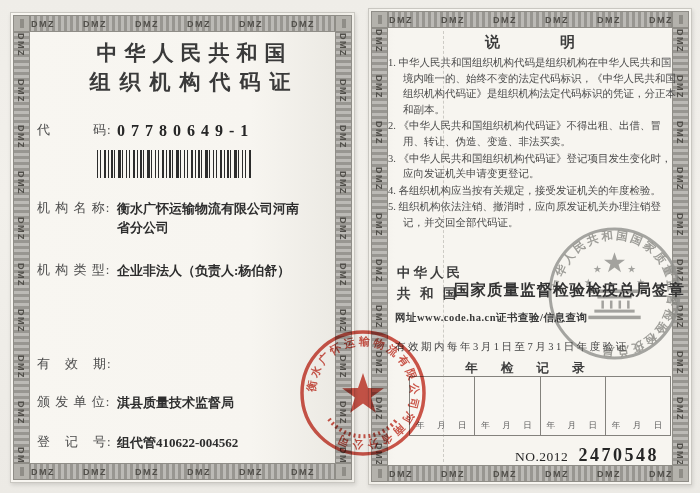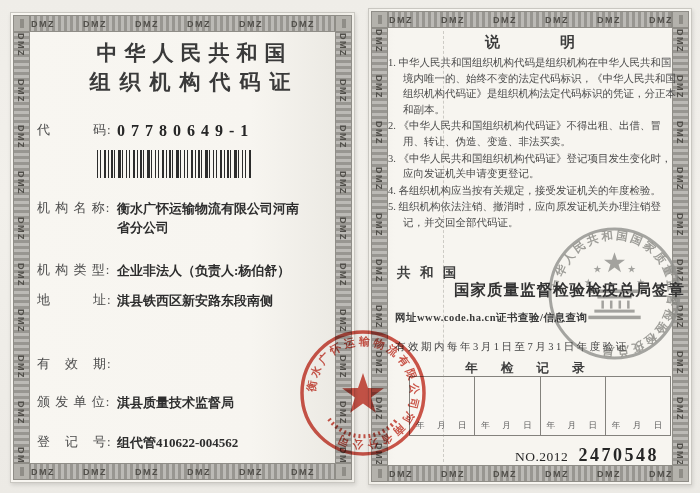--- a/index.html
+++ b/index.html
@@ -104,24 +104,20 @@
   <div class="abs barcode"></div>
 
   <div class="abs field-row row-name">
     <span class="f-label">机 构 名 称:</span>
     <span class="f-value">衡水广怀运输物流有限公司河南省分公司</span>
   </div>
   <div class="abs field-row row-type">
     <span class="f-label">机 构 类 型:</span>
     <span class="f-value">企业非法人（负责人:杨伯舒）</span>
   </div>
-  <div class="abs field-row row-addr">
-    <span class="f-label">地　　　址:</span>
-    <span class="f-value">淇县铁西区新安路东段南侧</span>
-  </div>
   <div class="abs field-row row-valid">
     <span class="f-label">有　效　期:</span>
   </div>
   <div class="abs field-row row-issu">
     <span class="f-label">颁 发 单 位:</span>
     <span class="f-value">淇县质量技术监督局</span>
   </div>
   <div class="abs field-row row-reg">
     <span class="f-label">登　记　号:</span>
     <span class="f-value">组代管410622-004562</span>
@@ -169,20 +165,21 @@
       <rect x="-13" y="7" width="2.5" height="8"></rect>
       <rect x="-4.5" y="7" width="2.5" height="8"></rect>
       <rect x="4" y="7" width="2.5" height="8"></rect>
       <rect x="12.5" y="7" width="2.5" height="8"></rect>
       <rect x="-20" y="16" width="40" height="3"></rect>
       <rect x="-26" y="22" width="52" height="3.5"></rect>
     </g>
   </svg>
 
   <div class="abs country">
+    <div>中华人民</div>
     <div>共 和 国</div>
   </div>
   <div class="abs authority">国家质量监督检验检疫总局签章</div>
 
   <div class="abs website">网址www.code.ha.cn证书查验/信息查询</div>
   <div class="abs validnote">有效期内每年3月1日至7月31日年度验证</div>
 
   <div class="abs annual-h">年 检 记 录</div>
 
   <div class="abs insp-table">

